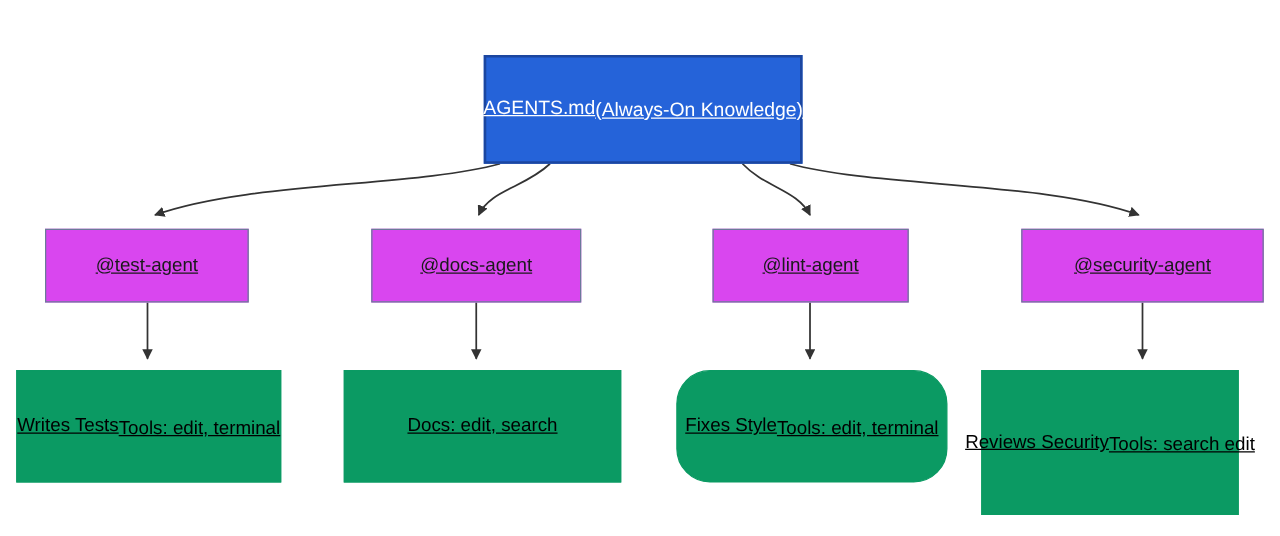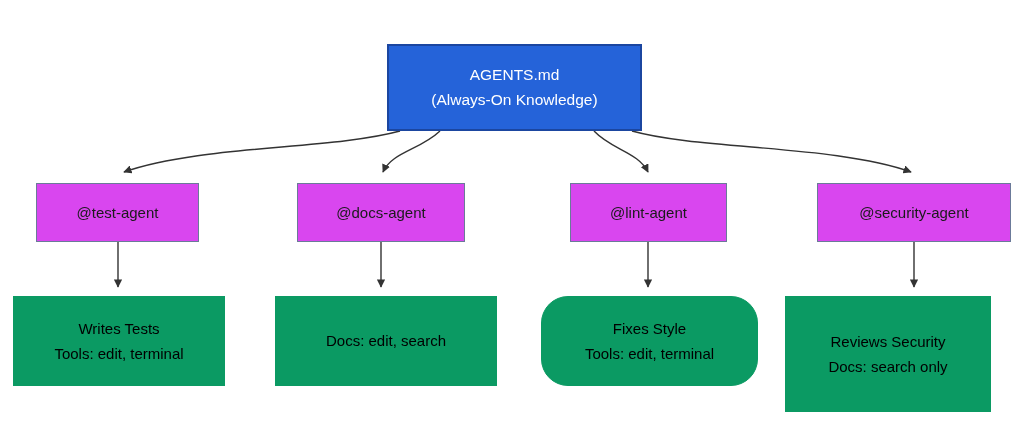--- a/index.html
+++ b/index.html
@@ -25,25 +25,25 @@
     left: 0;
     top: 0;
     width: 1024px;
     height: 429px;
     pointer-events: none;
   }
   .node {
     position: absolute;
     box-sizing: border-box;
     display: flex;
-    flex-direction: column;
     align-items: center;
     justify-content: center;
     text-align: center;
     line-height: 1.45;
+    text-decoration: underline;
   }
   .node-root {
     background: #2563d9;
     border: 2px solid #1b46a0;
     color: #ffffff;
     font-size: 15.5px;
   }
   .node-agent {
     background: #d946ef;
     border: 1.5px solid #6b7a99;
@@ -123,16 +123,16 @@
     <span class="node-line">Docs: edit, search</span>
   </div>
 
   <div class="node node-task" style="left:541px; top:296px; width:217px; height:90px;border-radius:27px;">
     <span class="node-line">Fixes Style</span>
     <span class="node-line">Tools: edit, terminal</span>
   </div>
 
   <div class="node node-task" style="left:785px; top:296px; width:206px; height:116px;">
     <span class="node-line">Reviews Security</span>
-    <span class="node-line">Docs: search only</span>
+    <span class="node-line">Tools: search edit</span>
   </div>
 
 </div>
 
 </body></html>

